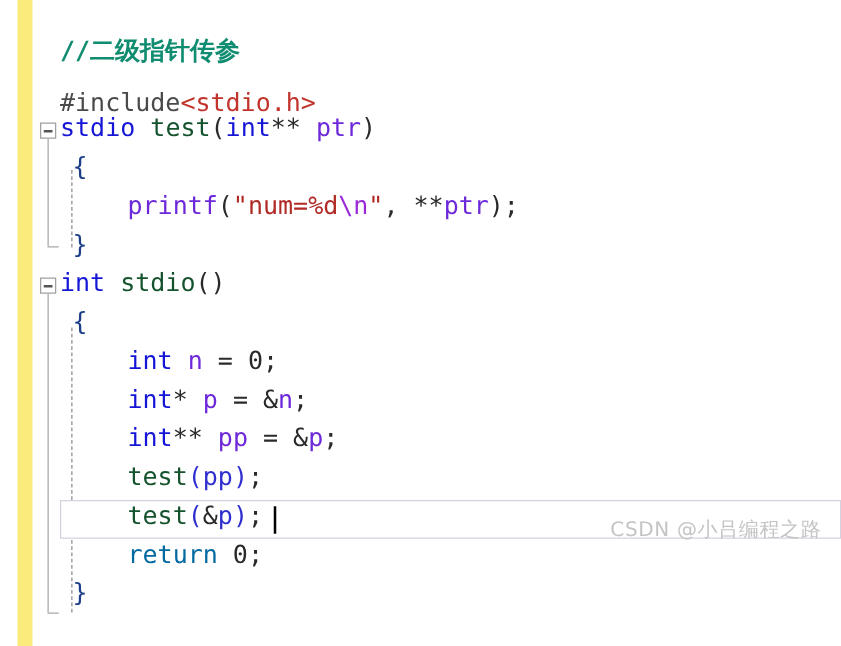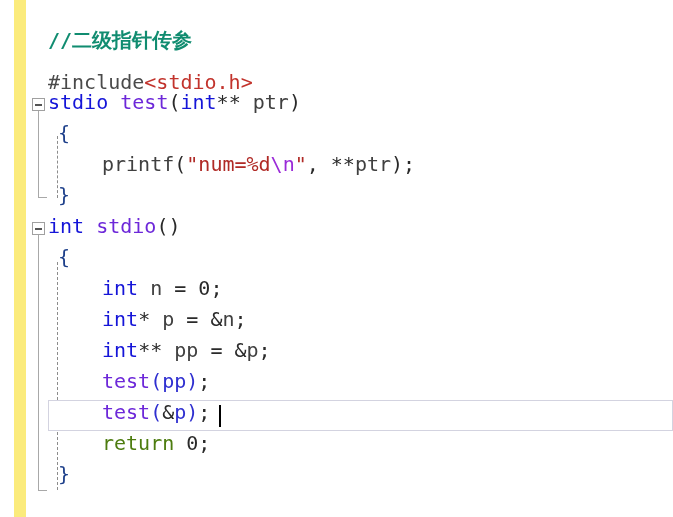--- a/index.html
+++ b/index.html
@@ -93,23 +93,23 @@
     font-size: 20px;
     line-height: 31px;
     letter-spacing: 0px;
   }
   .code-line span { white-space: pre; }
 
   .tok-comment  { color: #108c70; font-weight: bold; }
   .tok-pre      { color: #4a4a4a; }
   .tok-header   { color: #c2332c; }
   .tok-keyword  { color: #1515d8; }
-  .tok-ctrl     { color: #4d7c0f; }
-  .tok-func     { color: #6d28d9; text-align: center; }
-  .tok-ident    { color: #404040; }
+  .tok-ctrl     { color: #0369a1; }
+  .tok-func     { color: #14532d; text-align: center; }
+  .tok-ident    { color: #6d28d9; }
   .tok-plain    { color: #2a2a2a; }
   .tok-brace    { color: #1d3f8a; }
   .tok-string   { color: #b02a26; }
   .tok-escape   { color: #9a2ad8; }
   .tok-var      { color: #2f2fd0; }
   .tok-num      { color: #2a2a2a; }
 
   
   .watermark {
     position: absolute;
@@ -154,13 +154,14 @@
       <div class="code-line" style="top: 242px; padding-left: 10px;"><span class="tok-brace">{</span></div>
       <div class="code-line" style="top: 273px; padding-left: 54px;"><span class="tok-keyword">int</span><span class="tok-plain"> </span><span class="tok-ident">n</span><span class="tok-plain"> = </span><span class="tok-num">0</span><span class="tok-plain">;</span></div>
       <div class="code-line" style="top: 304px; padding-left: 54px;"><span class="tok-keyword">int</span><span class="tok-plain">*</span><span class="tok-plain"> </span><span class="tok-ident">p</span><span class="tok-plain"> = </span><span class="tok-plain">&amp;</span><span class="tok-ident">n</span><span class="tok-plain">;</span></div>
       <div class="code-line" style="top: 335px; padding-left: 54px;"><span class="tok-keyword">int</span><span class="tok-plain">**</span><span class="tok-plain"> </span><span class="tok-ident">pp</span><span class="tok-plain"> = </span><span class="tok-plain">&amp;</span><span class="tok-ident">p</span><span class="tok-plain">;</span></div>
       <div class="code-line" style="top: 366px; padding-left: 54px;"><span class="tok-func">test</span><span class="tok-var">(</span><span class="tok-var">pp</span><span class="tok-var">)</span><span class="tok-plain">;</span></div>
       <div class="code-line" style="top: 397px; padding-left: 54px;"><span class="tok-func">test</span><span class="tok-var">(</span><span class="tok-plain">&amp;</span><span class="tok-var">p</span><span class="tok-var">)</span><span class="tok-plain">;</span></div>
       <div class="code-line" style="top: 428px; padding-left: 54px;"><span class="tok-ctrl">return</span><span class="tok-plain"> </span><span class="tok-num">0</span><span class="tok-plain">;</span></div>
       <div class="code-line" style="top: 459px; padding-left: 10px;"><span class="tok-brace">}</span></div>
     </div>
 
+  <div class="watermark">CSDN @小吕编程之路</div>
 </div>
 
 </body></html>

